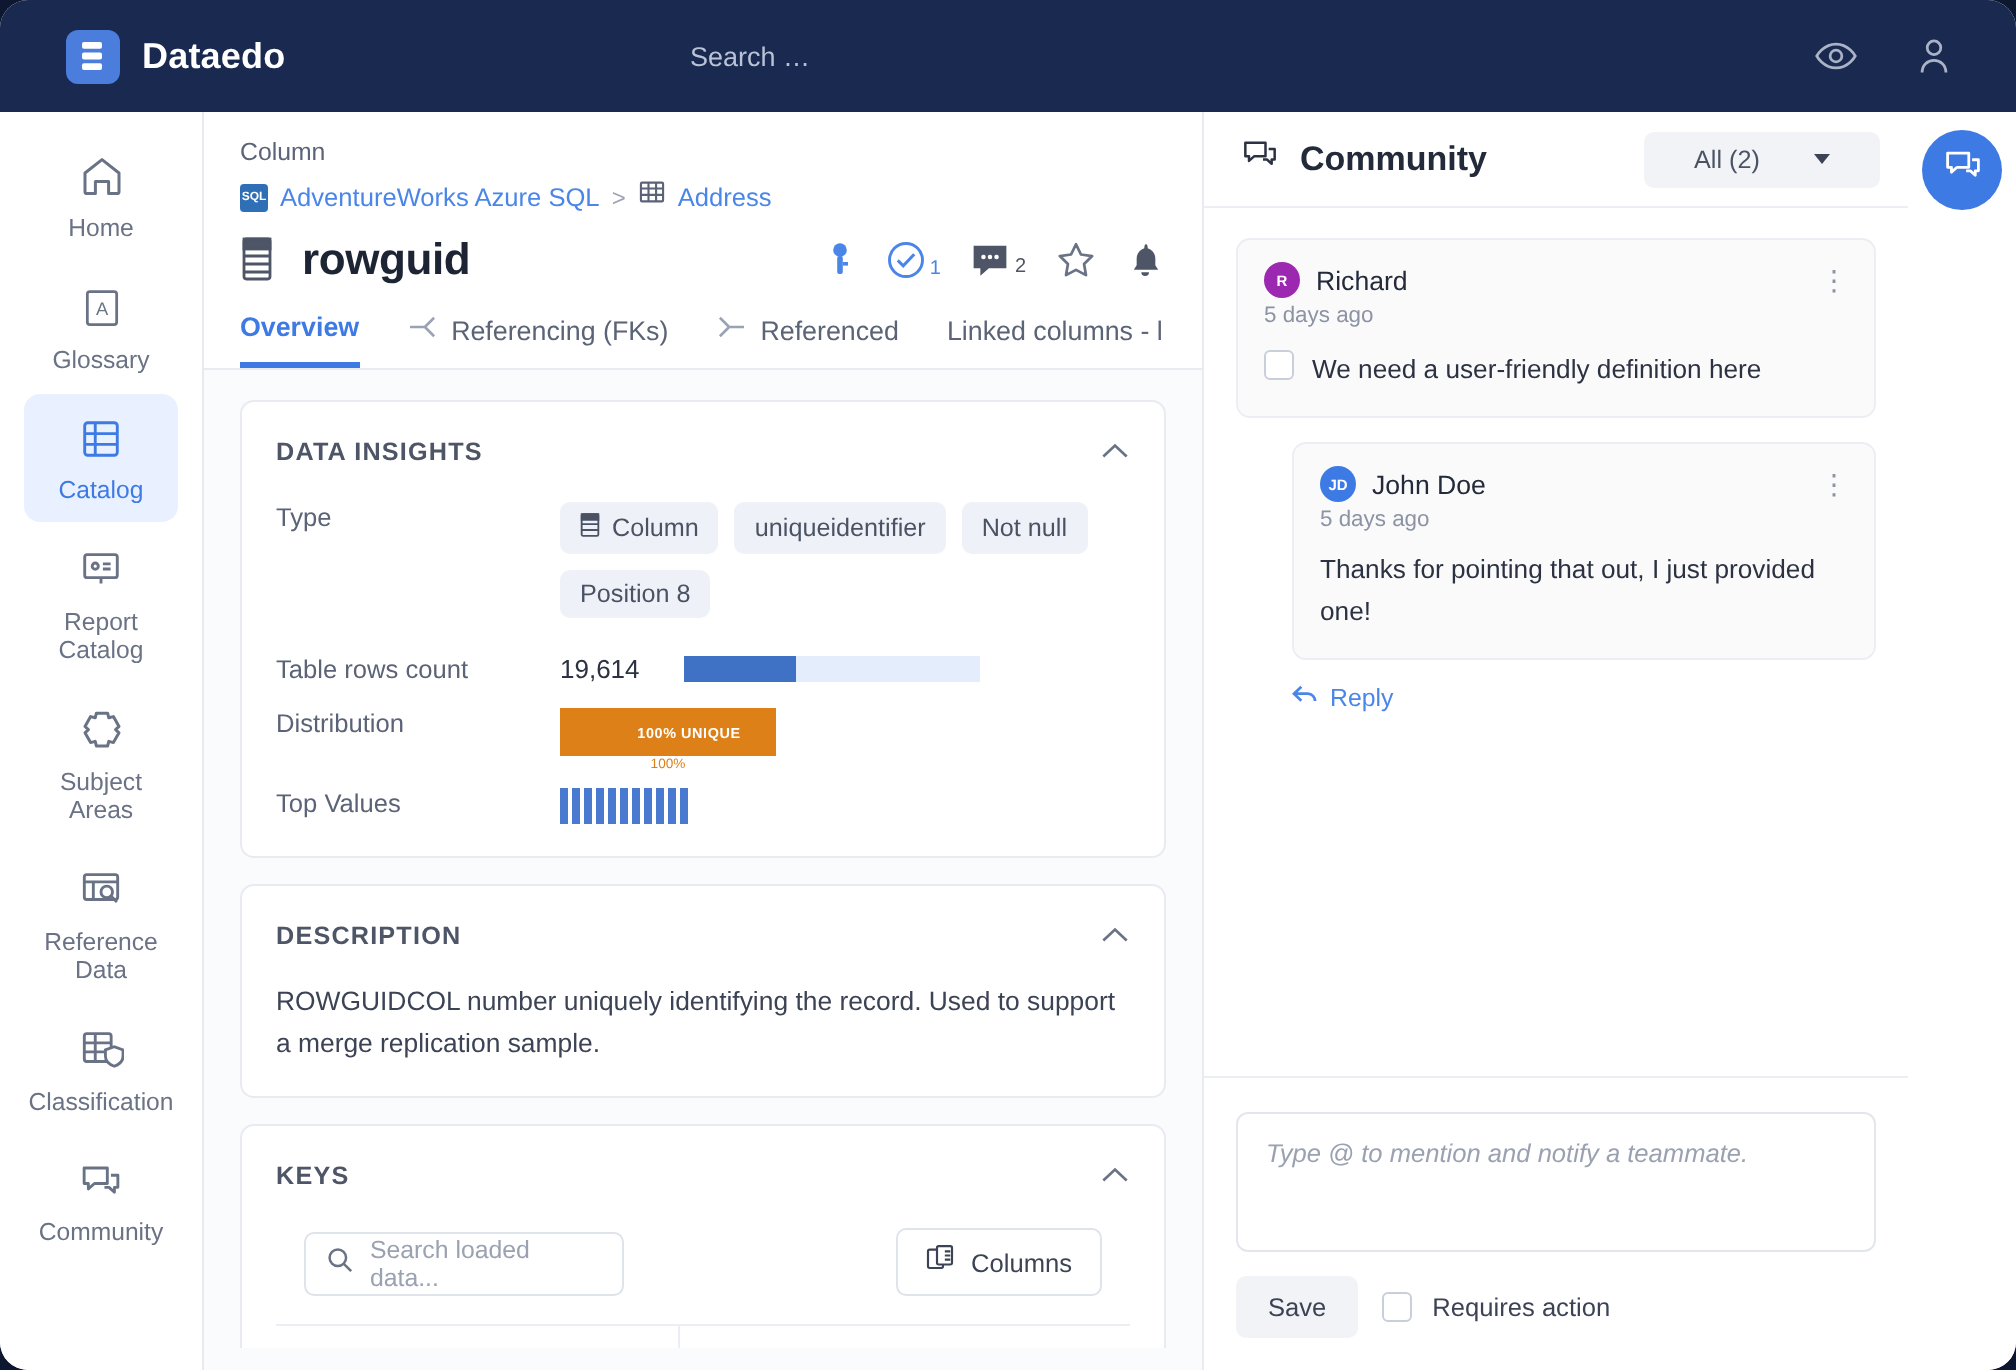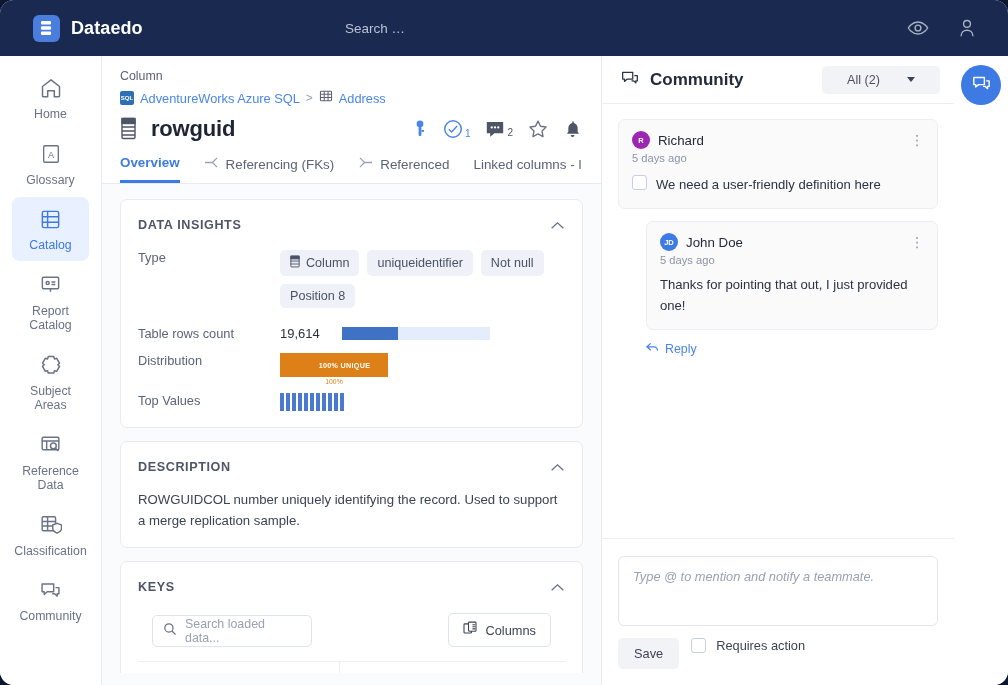--- a/index.html
+++ b/index.html
@@ -191,21 +191,21 @@
   .reply {
     display: flex; align-items: center; gap: 6px; margin-left: 28px;
     font-size: 12.4px; color: #4a86e8; cursor: pointer;
   }
 
   .comm-foot { border-top: 1px solid #eceef3; padding: 17px 16px 16px; }
   .composer {
     height: 70px; border: 1px solid #e3e6ed; border-radius: 6px;
     padding: 12px 14px; font-size: 12.8px; color: #9aa1b0; font-style: italic;
   }
-  .foot-row { display: flex; align-items: flex-start; gap: 12px; margin-top: 12px; }
+  .foot-row { display: flex; align-items: center; gap: 12px; margin-top: 12px; }
   .savebtn {
     background: #f1f3f7; border: none; border-radius: 5px; padding: 8px 16px;
     font-size: 12.8px; color: #3c4354; cursor: pointer; font-family: inherit;
   }
   .req { display: flex; align-items: center; gap: 10px; }
   .req-box { width: 15px; height: 15px; border: 1.3px solid #c9cedb; border-radius: 3px; background:#fff; cursor:pointer; }
   .req-lbl { font-size: 12.8px; color: #3c4354; }
 
   
   .rail {

